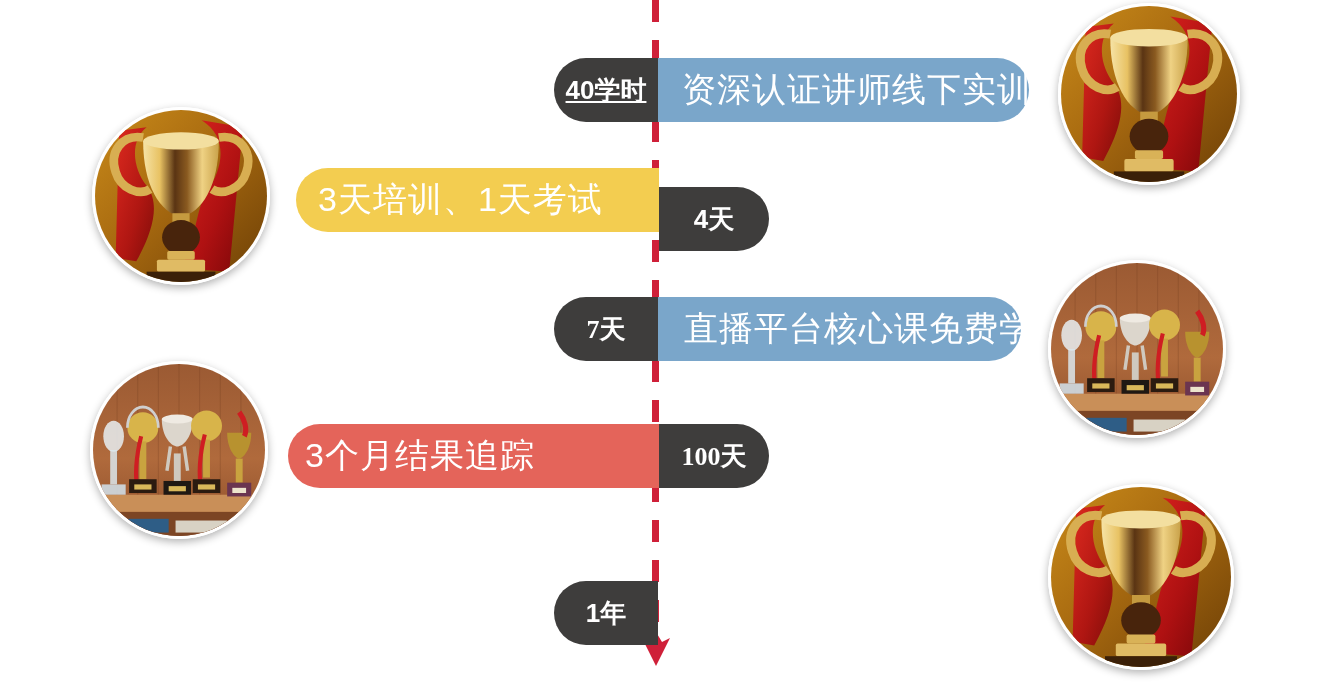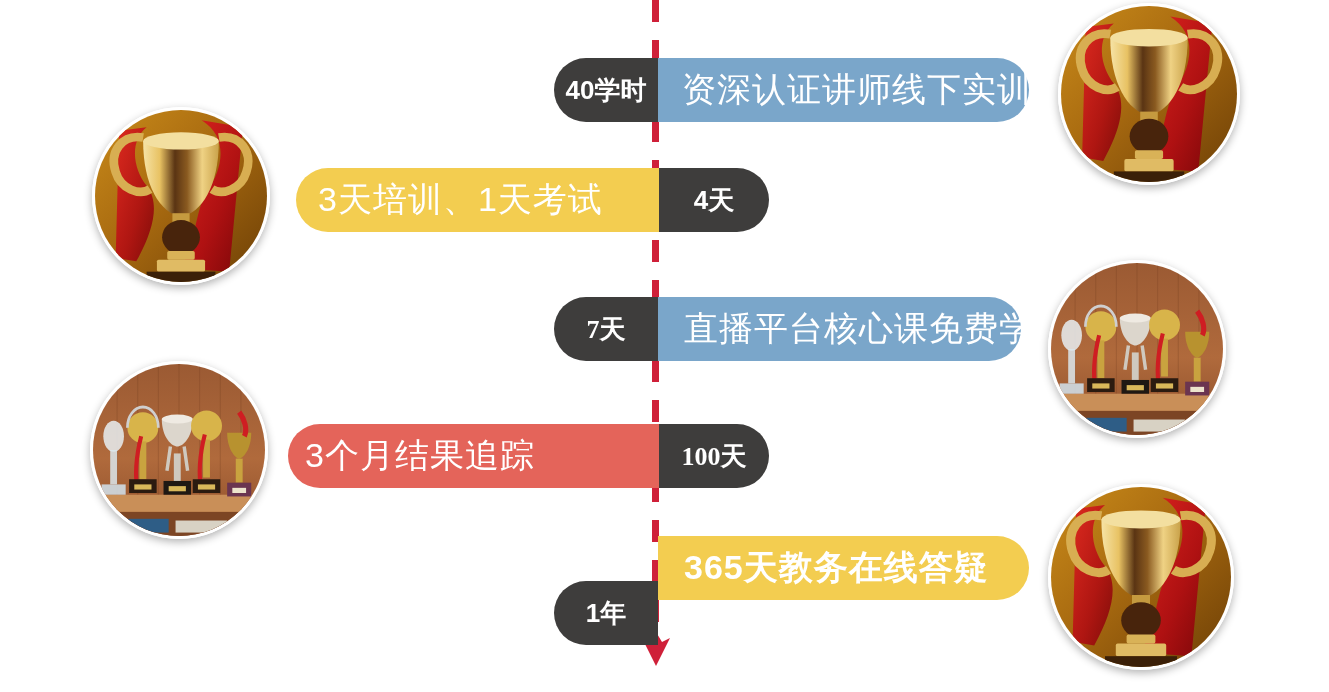--- a/index.html
+++ b/index.html
@@ -279,33 +279,33 @@
     <ellipse cx="50" cy="18" rx="22" ry="5" fill="#f3dfa0"></ellipse>
     <rect x="45" y="60" width="10" height="8" fill="#c59a3f"></rect>
     <ellipse cx="50" cy="74" rx="11" ry="10" fill="#48240c"></ellipse>
     <rect x="42" y="82" width="16" height="5" rx="1" fill="#d9b257"></rect>
     <rect x="36" y="87" width="28" height="7" rx="1" fill="#e0bb64"></rect>
     <rect x="30" y="94" width="40" height="6" fill="#3b2008"></rect>
   </svg>
 </div>
 
 <div class="bar-row" id="row-1" style="left:554px; top:58px;">
-  <div class="bar-seg seg-dark cap-left" style="width:104px;">
+  <div class="bar-seg seg-dark cap-left" style="width:104px;text-decoration:underline;">
     <span>40学时</span>
   </div>
   <div class="bar-seg seg-text cap-right" style="width:371px; background:#7aa6ca; justify-content:flex-start; padding-left:24px;">
     <span>资深认证讲师线下实训</span>
   </div>
 </div>
 
 <div class="bar-row" id="row-2" style="left:296px; top:168px;">
   <div class="bar-seg seg-text cap-left" style="width:363px; background:#f3cd50; justify-content:flex-start; padding-left:22px;">
     <span>3天培训、1天考试</span>
   </div>
-  <div class="bar-seg seg-dark cap-right" style="width:110px;">
+  <div class="bar-seg seg-dark cap-right" style="width:110px;margin-top:19px;">
     <span>4天</span>
   </div>
 </div>
 
 <div class="bar-row" id="row-3" style="left:554px; top:297px;font-family:Liberation Serif, serif;">
   <div class="bar-seg seg-dark cap-left" style="width:104px;">
     <span>7天</span>
   </div>
   <div class="bar-seg seg-text cap-right" style="width:363px; background:#7aa6ca; justify-content:flex-start; padding-left:26px;">
     <span>直播平台核心课免费学</span>
@@ -318,16 +318,13 @@
   </div>
   <div class="bar-seg seg-dark cap-right" style="width:110px;font-family:Liberation Serif, serif;">
     <span>100天</span>
   </div>
 </div>
 
 <div class="bar-row" id="row-5" style="left:554px; top:536px;">
   <div class="bar-seg seg-dark cap-left" style="width:104px;margin-top:45px;">
     <span>1年</span>
   </div>
-  <div class="bar-seg seg-text bold cap-right" style="width:371px; background:#f3cd50; justify-content:flex-start; padding-left:26px;">
-    <span>365天教务在线答疑</span>
-  </div>
 </div>
 
 </body></html>

